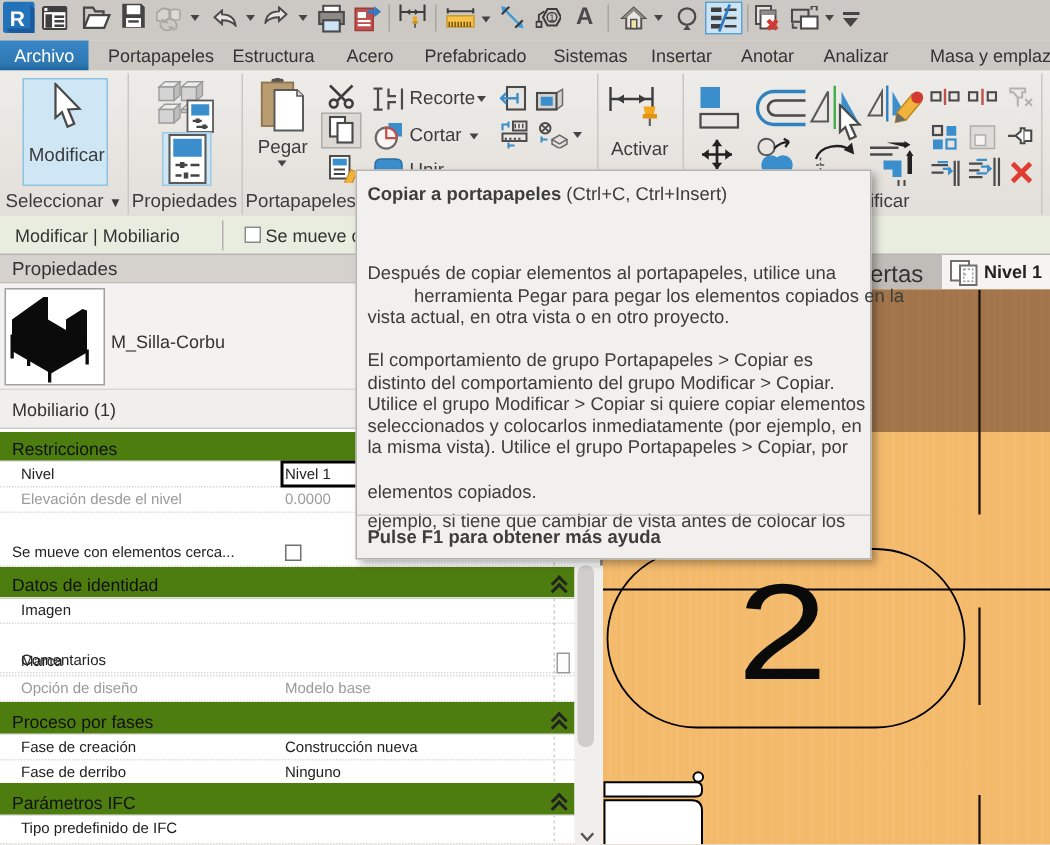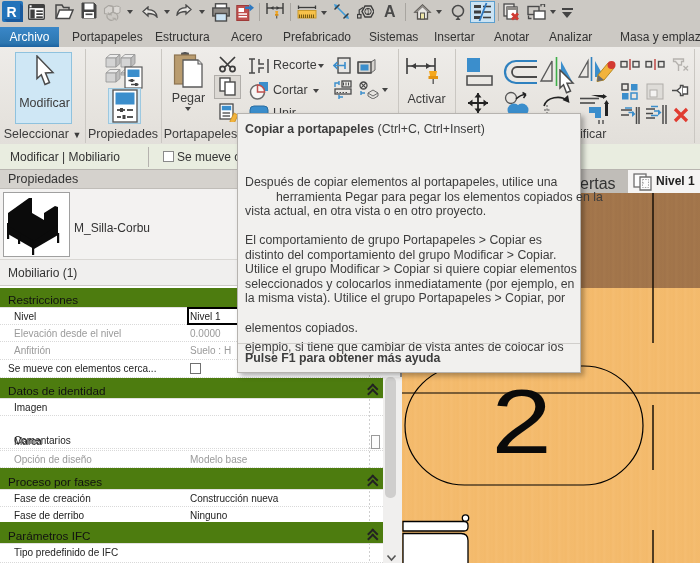--- a/index.html
+++ b/index.html
@@ -469,24 +469,20 @@
       </div>
     <div class="prow" style="top:21px; height:17px;">
         <span class="lab">Nivel</span>
         <span class="val">Nivel 1</span>
       <span style="position:absolute; left:187px; top:-1px; width:56px; height:18px; border:2px solid #000;"></span>
       </div>
     <div class="prow" style="top:38px; height:17px;">
         <span class="lab gray">Elevación desde el nivel</span>
         <span class="val gray">0.0000</span>
       </div>
-    <div class="prow" style="top:55px; height:18px;">
-        <span class="lab gray">Anfitrión</span>
-        <span class="val gray">Suelo : H</span>
-      </div>
     <div class="prow" style="top:73px; height:18px;">
         <span class="lab" style="left:8px;">Se mueve con elementos cerca...</span>
       <span style="position:absolute; left:190px; top:3px; width:11px; height:11px; background:#fff; border:1px solid #707070;"></span>
       </div>
     <div class="pgroup" style="top:91px; height:21px;">
         <span style="position:absolute;left:8px;top:6px;">Datos de identidad</span>
         <span class="chev" style="top:6px;"></span>
       </div>
     <div class="prow" style="top:112px; height:17px;">
         <span class="lab">Imagen</span>

